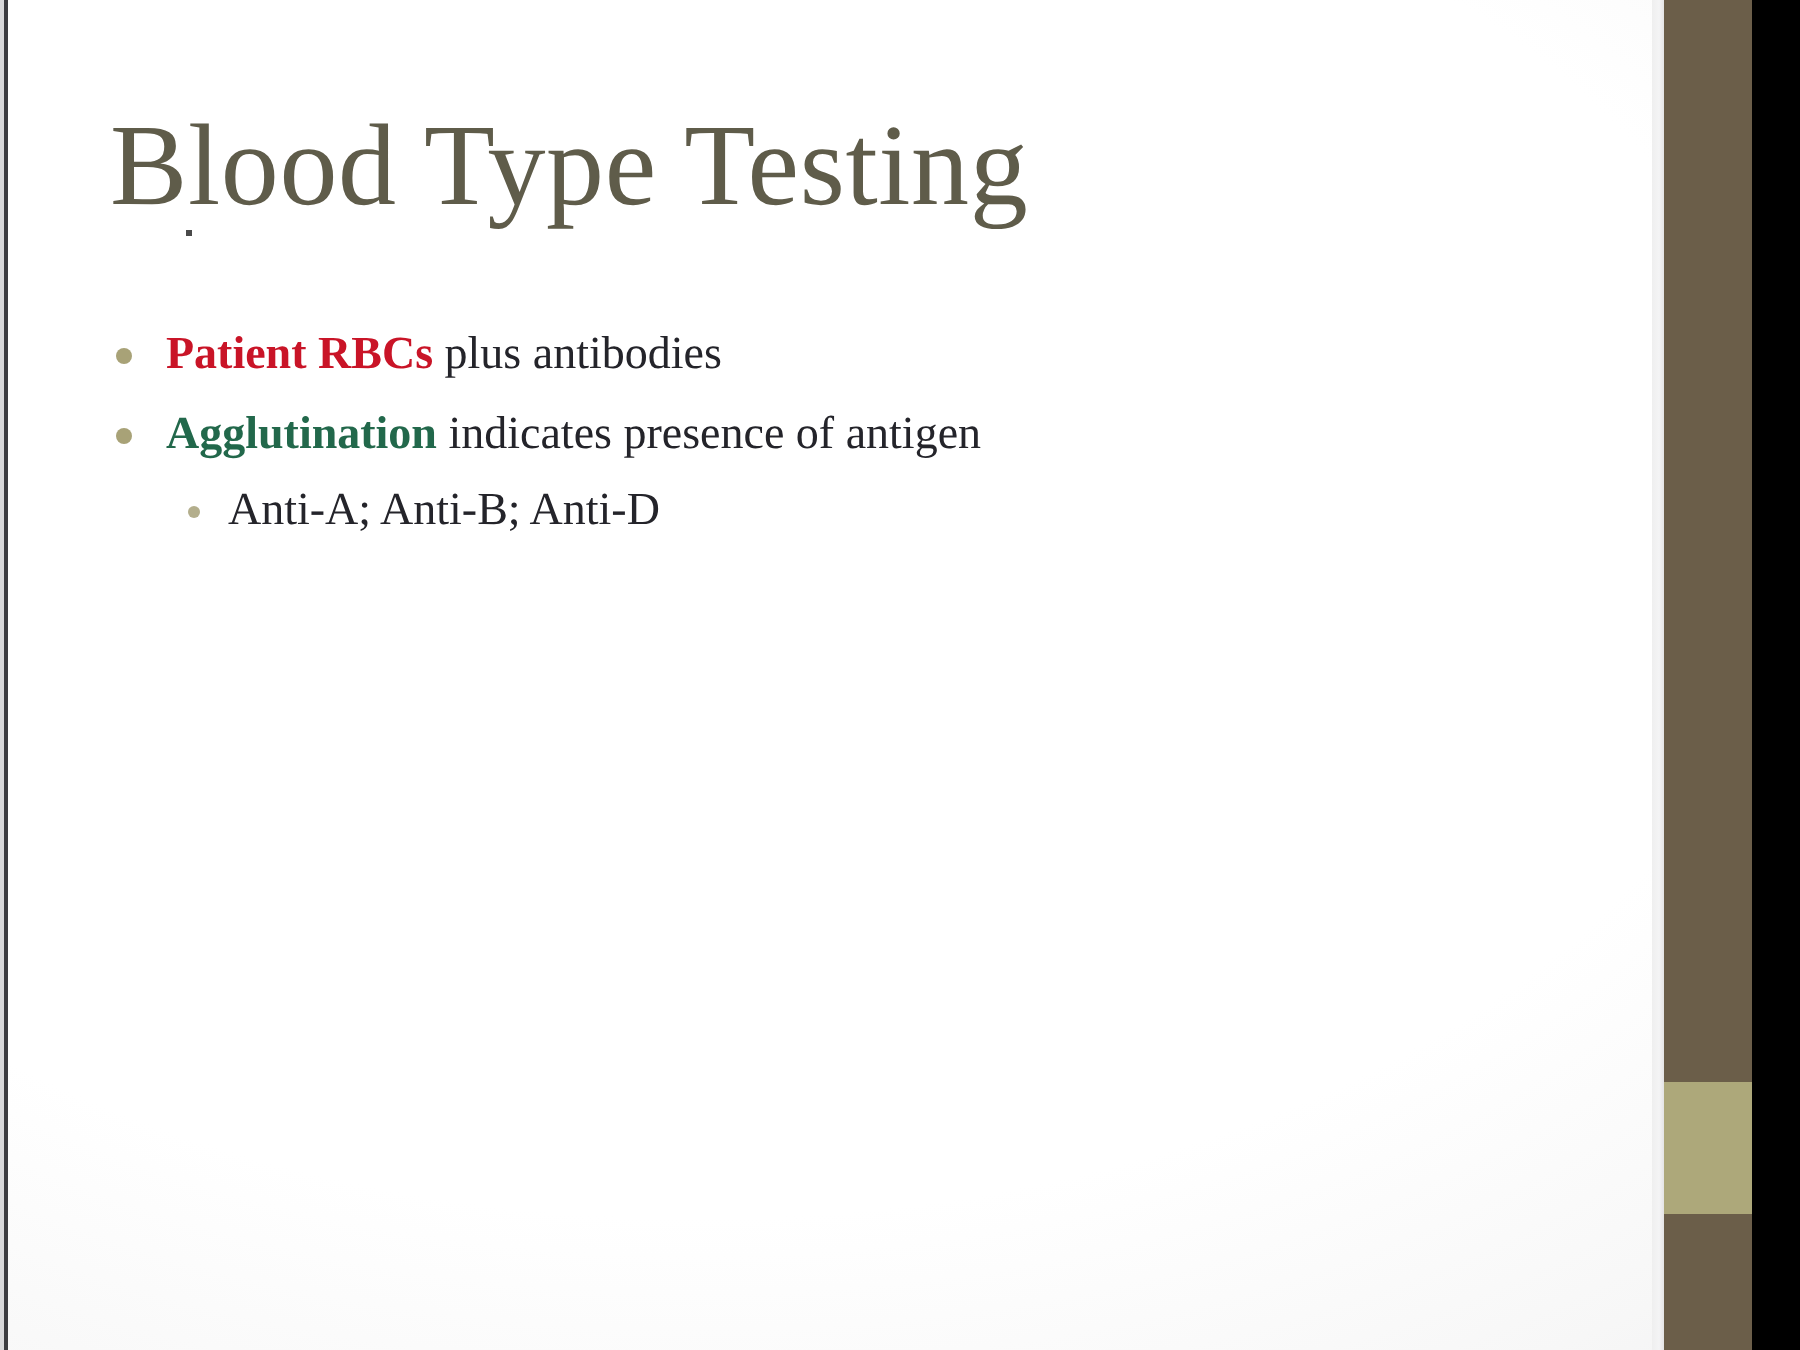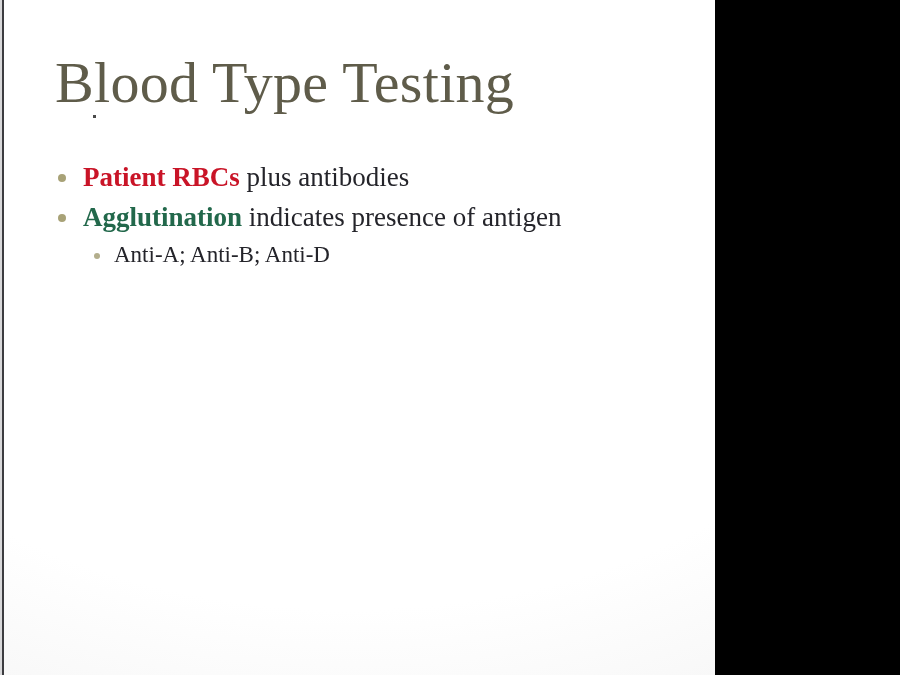--- a/index.html
+++ b/index.html
@@ -7,21 +7,21 @@
     margin: 0;
     padding: 0;
     background: #000;
   }
   body {
     font-family: "Liberation Serif", "DejaVu Serif", serif;
   }
 
   .slide {
     position: relative;
-    width: 715px;
+    width: 876px;
     height: 675px;
     overflow: hidden;
     background: #000000;
   }
 
   
   .slide-canvas {
     position: absolute;
     left: 0;
     top: 0;
@@ -144,21 +144,21 @@
     height: 6px;
     margin-top: 13px;
     margin-right: 14px;
     background: #b3ae8c;
   }
 
   .line {
     white-space: nowrap;
   }
   .line.lvl1 {
-    font-size: 27px;
+    font-size: 23px;
     line-height: 34px;
     color: #24242a;
   }
   .line.lvl2 {
     font-size: 23px;
     line-height: 30px;
     color: #24242a;
   }
 
   .em-red {

